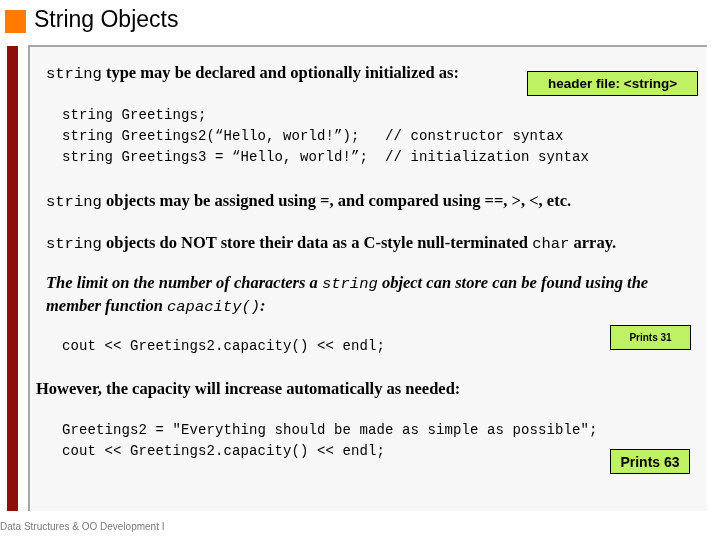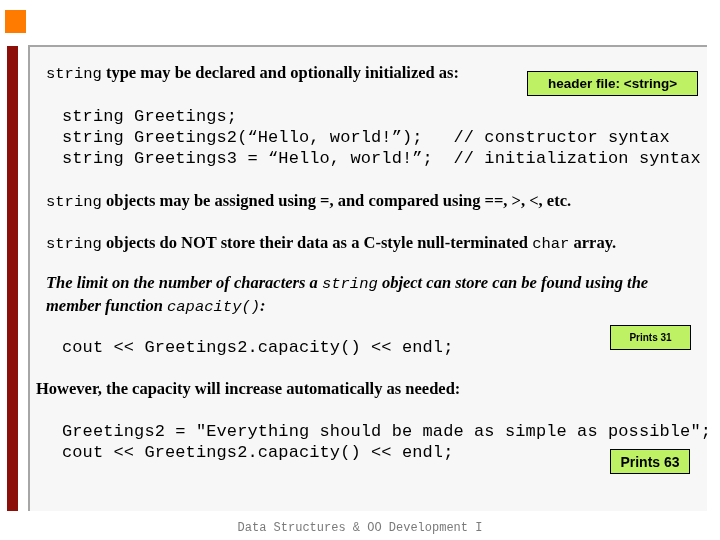--- a/index.html
+++ b/index.html
@@ -85,21 +85,21 @@
     font-size: 16.5px;
     color: #000000;
     white-space: nowrap;
     line-height: 21px;
   }
   .body-line .mono { font-size: 15.5px; }
 
   .code-line {
     position: absolute;
     font-family: "Liberation Mono", monospace;
-    font-size: 17px;
+    font-size: 14px;
     color: #000000;
     white-space: pre;
     letter-spacing: 0.1px;
   }
 
   .wrap-para {
     position: absolute;
     font-size: 16.5px;
     font-family: "Liberation Serif", serif;
     font-weight: bold;
@@ -136,31 +136,32 @@
     left: 610px; top: 449px;
     width: 80px; height: 25px;
     font-size: 14px;
   }
 
   
   .footer {
     position: absolute;
     left: 0; top: 521px;
     width: 720px;
-    text-align: center;
-    font-family: Liberation Mono, monospace;
-    font-size: 12px;
+    text-align: left;
+    font-family: Liberation Sans, sans-serif;
+    font-size: 10px;
     color: #7A7A7A;
   }
 </style>
 </head>
 <body>
 
 <div class="header">
   <div class="title-bullet"></div>
+  <div class="slide-title">String Objects</div>
 </div>
 
 <div class="left-bar"></div>
 
 <div class="content-panel"></div>
 
 <div class="body-line" style="left:46px; top:62px;">
   <span class="mono">string</span><span class="serifb"> type may be declared and optionally initialized as:</span>
 </div>
 

